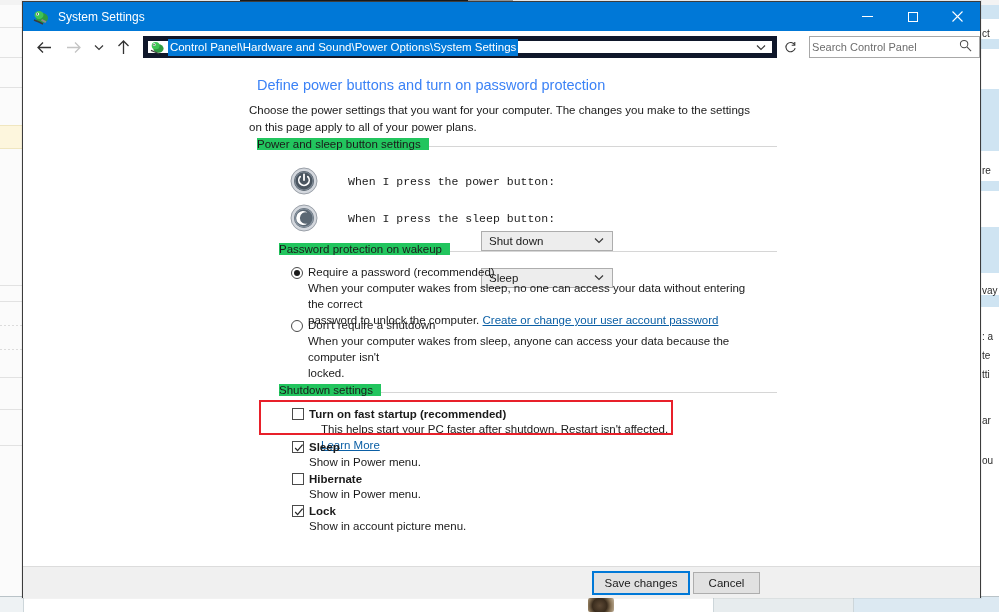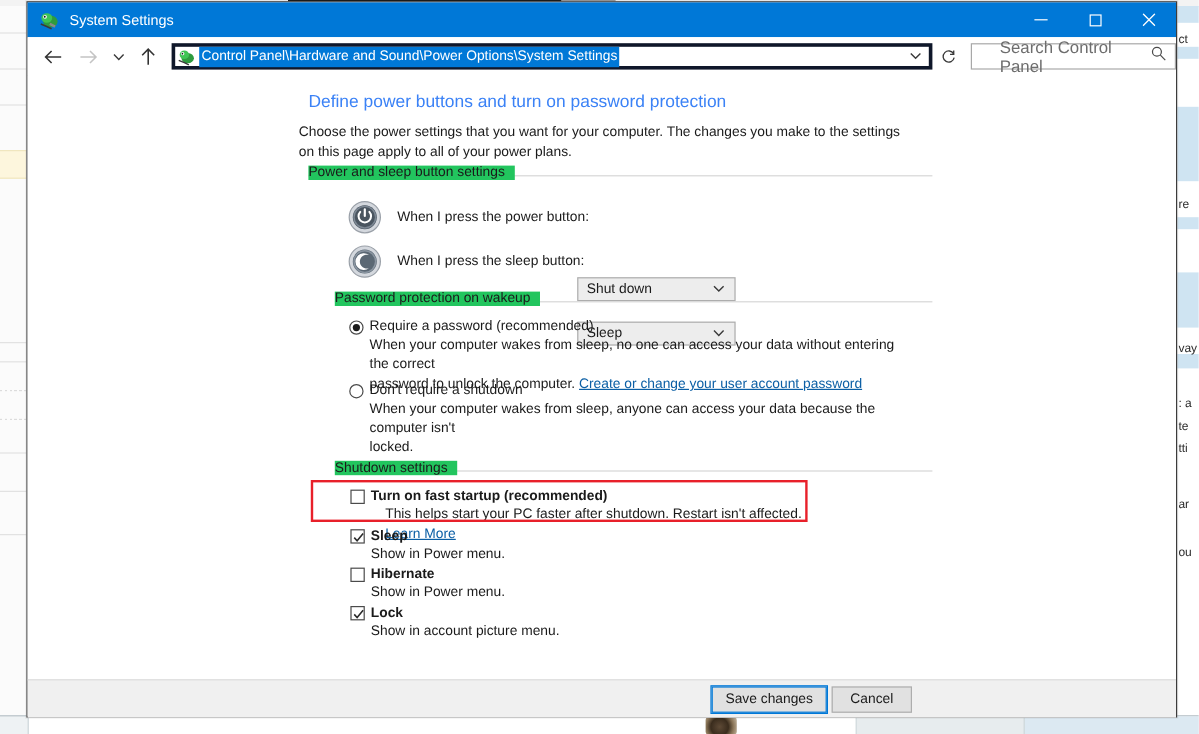--- a/index.html
+++ b/index.html
@@ -97,42 +97,42 @@
     width: 24px; height: 24px; display: flex; align-items: center; justify-content: center;
     color: #2b2b2b;
   }
   .navbtn.back { margin-left: 9px; }
   .navbtn.fwd { color: #c4c4c4; margin-left: 7px; }
   .navbtn.hist { width: 16px; color: #3a3a3a; margin-left: 5px; font-size: 9px; }
   .navbtn.up { margin-left: 5px; }
 
   .addrbar {
     margin-left: 8px; width: 649px; height: 22px;
-    border: 3px solid #0f172a; background: #ffffff;
+    border: 5px solid #0f172a; background: #ffffff;
     display: flex; align-items: center; box-sizing: border-box;
   }
   .addr-icon { width: 15px; height: 15px; margin-left: 2px; position: relative; flex: 0 0 auto; }
   .addr-path {
     margin-left: 3px; font-size: 11.5px; color: #ffffff; background: #0078d7;
     padding: 1px 2px 2px 2px; line-height: 14px; white-space: nowrap;
   }
   .addr-chevron {
     margin-left: auto; margin-right: 6px; color: #3a3a3a; font-size: 10px;
   }
   .refresh-btn {
     width: 22px; height: 22px; margin-left: 3px;
     display: flex; align-items: center; justify-content: center;
     color: #3a3a3a; font-size: 13px;
   }
   .searchbox {
     margin-left: 8px; width: 175px; height: 22px;
     border: 1px solid #a8a8a8; background: #ffffff;
     display: flex; align-items: center; box-sizing: border-box;
   }
-  .search-ph { font-size: 14px; color: #6d6d6d; margin-left: 23px; }
+  .search-ph { font-size: 11px; color: #6d6d6d; margin-left: 2px; }
   .search-icon { margin-left: auto; margin-right: 7px; color: #4a4a4a; }
 
   
   .content {
     position: absolute; left: 0; top: 61px; width: 957px; height: 503px;
     background: #ffffff; overflow: hidden;
   }
   .page-title {
     position: absolute; left: 234px; top: 14px;
     font-size: 14.5px; color: #3b82f6;
@@ -150,21 +150,21 @@
   .group-head .glabel {
     position: absolute; left: 0; top: 0; font-size: 11.5px; color: #1a1a1a;
     background: #22c55e; padding-right: 8px; z-index: 2;
   }
   .group-head .grule {
     position: absolute; left: 0; top: 8px; height: 1px; background: #d6d6d6; z-index: 1;
   }
 
   .row { position: absolute; display: flex; align-items: center; }
   .pwr-icon { width: 28px; height: 28px; flex: 0 0 auto; position: relative; }
-  .row-label { font-size: 11.5px; color: #1a1a1a; margin-left: 13px; }
+  .row-label { font-size: 11.5px; color: #1a1a1a; margin-left: 30px; font-family: Liberation Mono, monospace; }
   .combo {
     width: 132px; height: 20px; background: #ededed;
     border: 1px solid #adadad; box-sizing: border-box;
     display: flex; align-items: center; position: absolute;
   }
   .combo-val { font-size: 11.5px; color: #1a1a1a; margin-left: 7px; }
   .combo-arrow { margin-left: auto; margin-right: 8px; color: #3a3a3a; font-size: 9px; }
 
   .radio-row { position: absolute; }
   .radio-line { display: flex; align-items: flex-start; }

